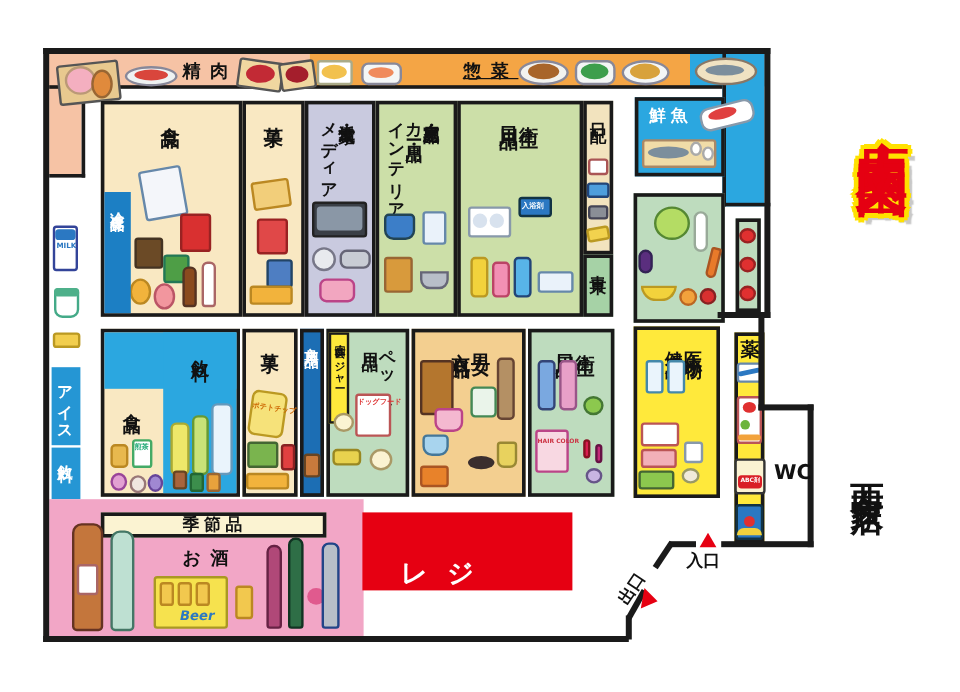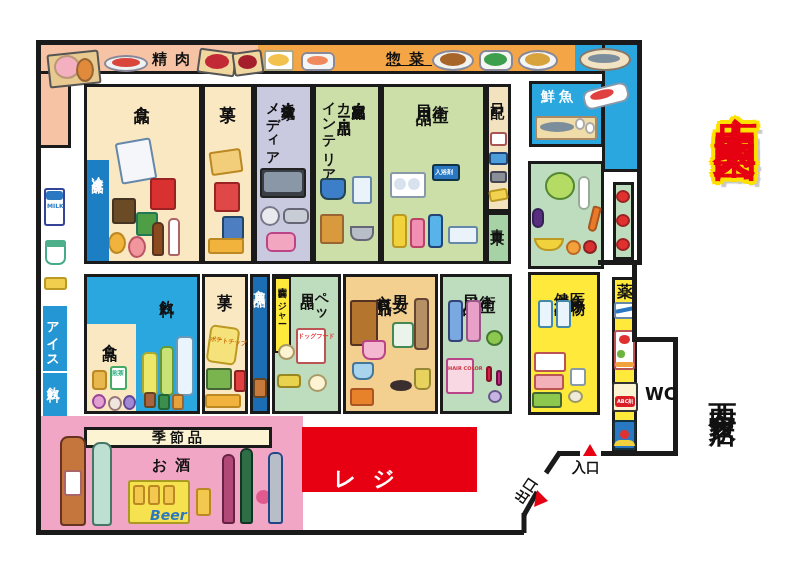--- a/index.html
+++ b/index.html
@@ -294,21 +294,21 @@
   <i class="d nob" style="left:614px;top:440px;width:21px;height:6px;background:#F2D23C;border-radius:6px 6px 0 0;"></i>
 
   <div class="fill" style="left:41px;top:416px;width:262px;height:114px;background:#F2A6C6;"></div>
   <div class="box" style="left:84px;top:427px;width:188px;height:21px;background:#FBF3D2;"></div>
   <div class="lh" style="left:152px;top:429px;font-size:14px;letter-spacing:4px;">季節品</div>
   <div class="lh" style="left:152px;top:456px;font-size:15px;letter-spacing:8px;">お酒</div>
   <i class="d" style="left:60px;top:436px;width:26px;height:90px;background:#C4763C;border-color:#632;border-radius:8px 8px 4px 4px;"></i>
   <i class="d" style="left:64px;top:470px;width:18px;height:26px;background:#fff;border-color:#a66;"></i>
   <i class="d" style="left:92px;top:442px;width:20px;height:84px;background:#BEE0D2;border-color:#476;border-radius:8px 8px 4px 4px;"></i>
   <div class="d" style="left:128px;top:480px;width:62px;height:44px;background:#F6E24E;border-color:#a92;">
-    <span class="tiny" style="left:20px;top:26px;color:#2B78C2;font-size:14px;font-style:italic;">Beer</span>
+    <span class="tiny" style="left:20px;top:26px;color:#2B78C2;font-size:11px;font-style:italic;">Beer</span>
     <i class="d" style="left:3px;top:3px;width:12px;height:20px;background:#F2C84E;border-color:#b82;border-radius:3px;"></i>
     <i class="d" style="left:18px;top:3px;width:12px;height:20px;background:#F2C84E;border-color:#b82;border-radius:3px;"></i>
     <i class="d" style="left:33px;top:3px;width:12px;height:20px;background:#F2C84E;border-color:#b82;border-radius:3px;"></i>
   </div>
   <i class="d" style="left:196px;top:488px;width:15px;height:28px;background:#F2C84E;border-color:#b82;border-radius:3px;"></i>
   <i class="d" style="left:222px;top:454px;width:13px;height:70px;background:#B04878;border-color:#624;border-radius:6px 6px 3px 3px;"></i>
   <i class="d" style="left:240px;top:448px;width:13px;height:76px;background:#2E6E46;border-color:#132;border-radius:6px 6px 3px 3px;"></i>
   <i class="d rnd nob" style="left:256px;top:490px;width:15px;height:14px;background:#E05A8E;"></i>
   <i class="d" style="left:268px;top:452px;width:15px;height:72px;background:#B8BEC8;border-color:#248;border-radius:6px 6px 3px 3px;"></i>
 

